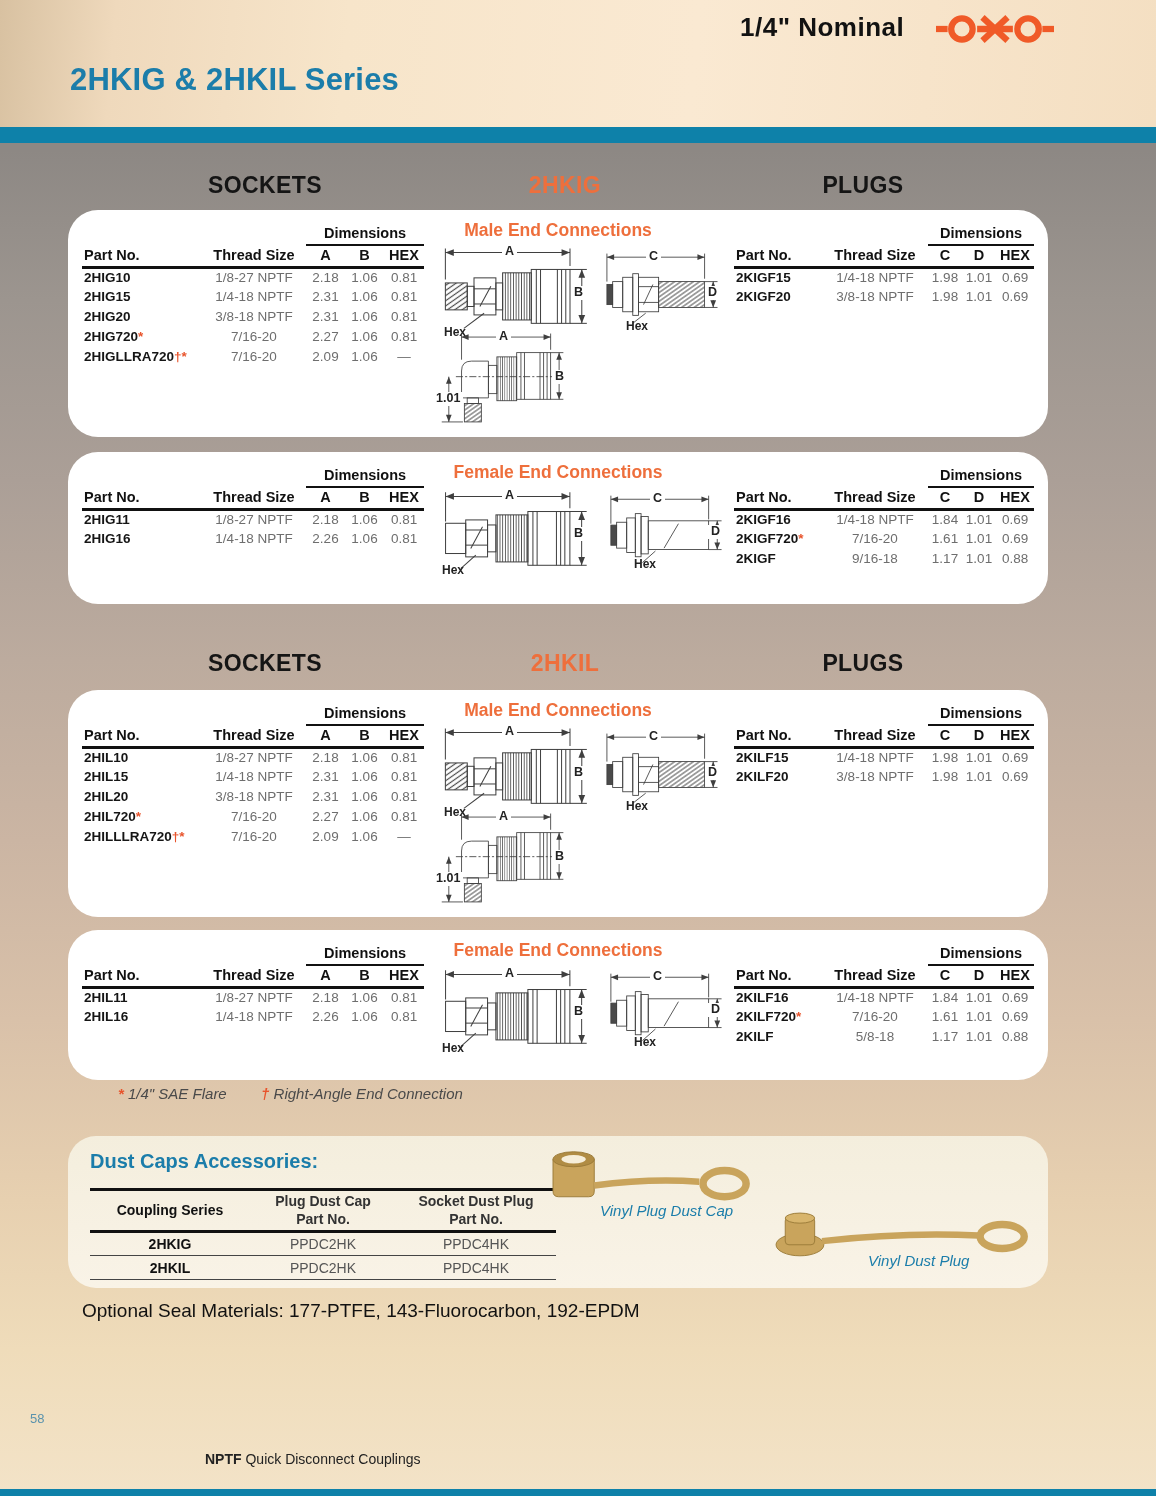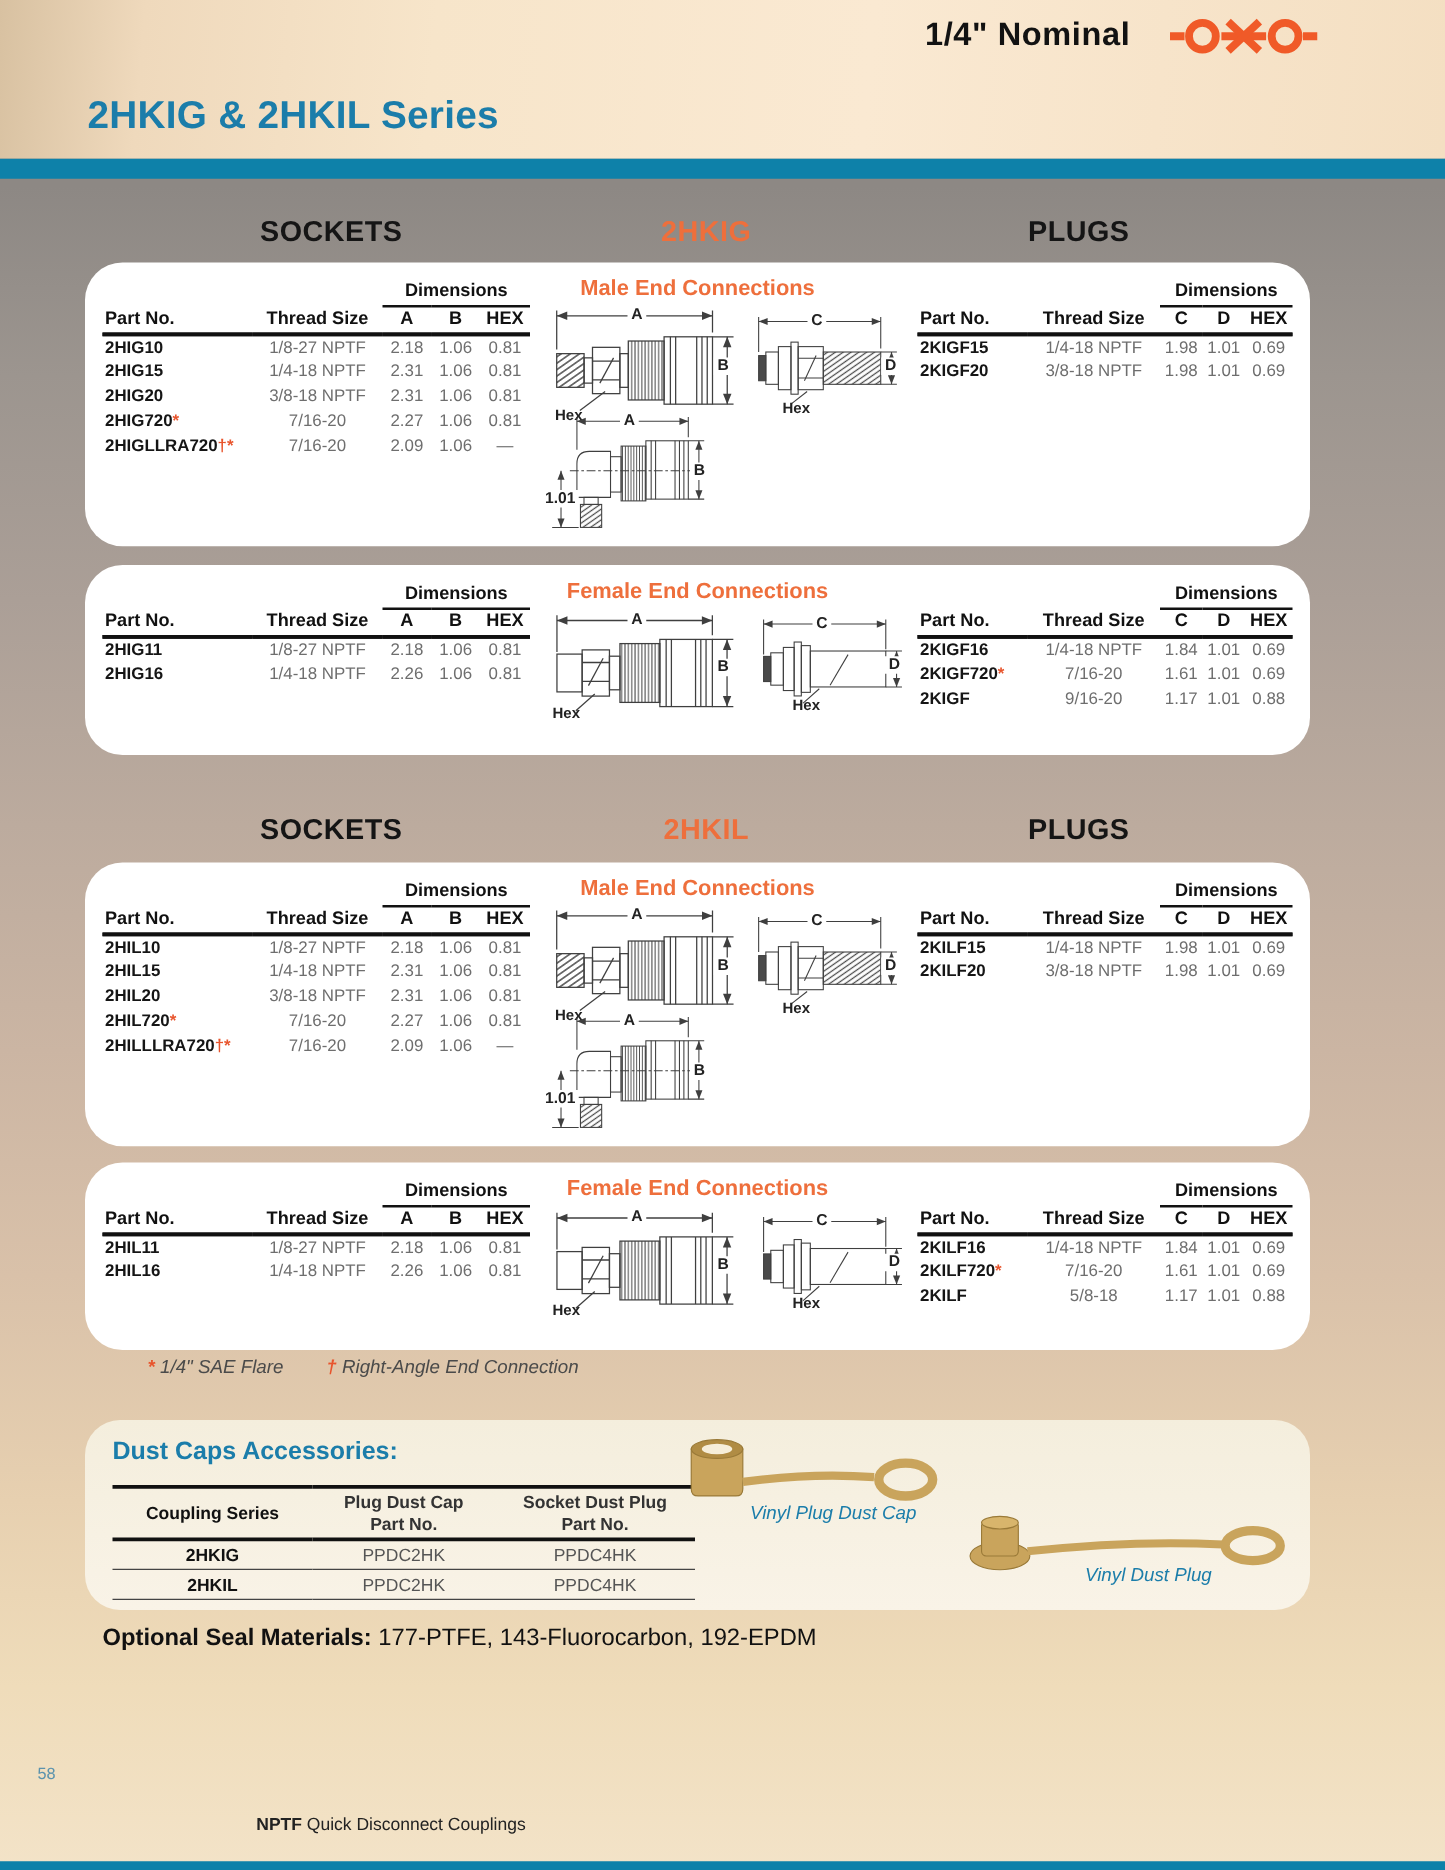--- a/index.html
+++ b/index.html
@@ -12,21 +12,21 @@
       #bcab9e 660px, #cbb5a3 840px, #d9c1a9 1020px, #e7d0b0 1200px,
       #efdcba 1350px, #f3e3c8 1496px);
   }
   .top-band { position:absolute; left:0; top:0; width:100%; height:127px;
     background:linear-gradient(95deg,#d8c1a1 0%,#efd9bc 10%,#f7e5ca 30%,#fae9d2 60%,#f4dfc2 100%); }
   .rule-bar { position:absolute; left:0; top:127px; width:100%; height:16px; background:var(--bar_teal,#0e81a9); }
   .bottom-bar { position:absolute; left:0; top:1489px; width:100%; height:7px; background:var(--bar_teal,#0e81a9); }
 
   .nominal { position:absolute; left:740px; top:12px; font-size:26px; font-weight:bold; color:#121212; letter-spacing:.5px; }
   .logo { position:absolute; left:936px; top:11px; }
-  .series-title { position:absolute; left:70px; top:62px; font-size:31px; font-weight:bold; color:var(--accent_teal,#1b7daa); letter-spacing:.2px;margin-top:12px; }
+  .series-title { position:absolute; left:70px; top:62px; font-size:31px; font-weight:bold; color:var(--accent_teal,#1b7daa); letter-spacing:.2px; }
 
   .sec-head { position:absolute; width:220px; text-align:center; font-size:23px; font-weight:bold; color:#151515; letter-spacing:.4px; }
   .sec-head.orange { color:var(--accent_orange,#ee6f3c); }
 
   .panel { position:absolute; left:68px; width:980px; background:#fff; border-radius:30px; }
   .conn-title { position:absolute; left:330px; top:10px; width:320px; text-align:center;
     font-size:17.5px; font-weight:bold; color:var(--accent_orange,#ee6f3c); }
 
   .spec-table { position:absolute; border-collapse:collapse; table-layout:fixed; }
   .spec-table th, .spec-table td { padding:0 2px; line-height:1.35; }
@@ -52,21 +52,21 @@
     background:linear-gradient(180deg,#f4eedd 0%,#f9f3e7 100%); }
   .dust-title { position:absolute; left:22px; top:14px; font-size:20px; font-weight:bold; color:var(--accent_teal,#1b7daa); }
   .dust-table { position:absolute; left:22px; top:52px; width:466px; border-collapse:collapse; table-layout:fixed; }
   .dust-table th { font-size:14px; font-weight:bold; color:#333; text-align:center; padding:2px 0;
     border-top:3px solid #111; border-bottom:3px solid #111; vertical-align:middle; line-height:1.25; }
   .dust-table th.b, .dust-table td.b { font-weight:bold; color:#111; }
   .dust-table td { font-size:14px; color:#555; text-align:center; height:24px; border-bottom:1px solid #444; vertical-align:middle; }
   .cap-caption { position:absolute; font-size:15px; font-style:italic; color:var(--accent_teal,#1b7daa); }
 
   .seals { position:absolute; left:82px; top:1300px; font-size:19px; color:#111; }
-  .seals .lbl { font-weight:bold; }
+  .seals .lbl { font-weight:normal; }
   .page-num { position:absolute; left:30px; top:1411px; font-size:13px; color:var(--page_num_teal,#5b93ad); }
   .footer { position:absolute; left:205px; top:1451px; font-size:14px; color:#222; }
   .footer .brand { font-weight:bold; }
 </style>
 </head>
 <body>
 
 <svg width="0" height="0" style="position:absolute" aria-hidden="true">
   <defs>
     <pattern id="hatch" width="5" height="5" patternUnits="userSpaceOnUse" patternTransform="rotate(55)">
@@ -450,21 +450,21 @@
         </tr>
         <tr>
           <td class="part"><span>2KIGF720</span><span class="mark">*</span></td>
           <td>7/16-20</td>
           <td>1.61</td>
           <td>1.01</td>
           <td>0.69</td>
         </tr>
         <tr>
           <td class="part"><span>2KIGF</span><span class="mark"></span></td>
-          <td>9/16-20</td>
+          <td>9/16-18</td>
           <td>1.17</td>
           <td>1.01</td>
           <td>0.88</td>
         </tr>
       </tbody>
     </table>
   </section>
 
   <div class="sec-head" style="left:155px;top:650px">SOCKETS</div>
   <div class="sec-head orange" style="left:455px;top:650px">2HKIL</div>

